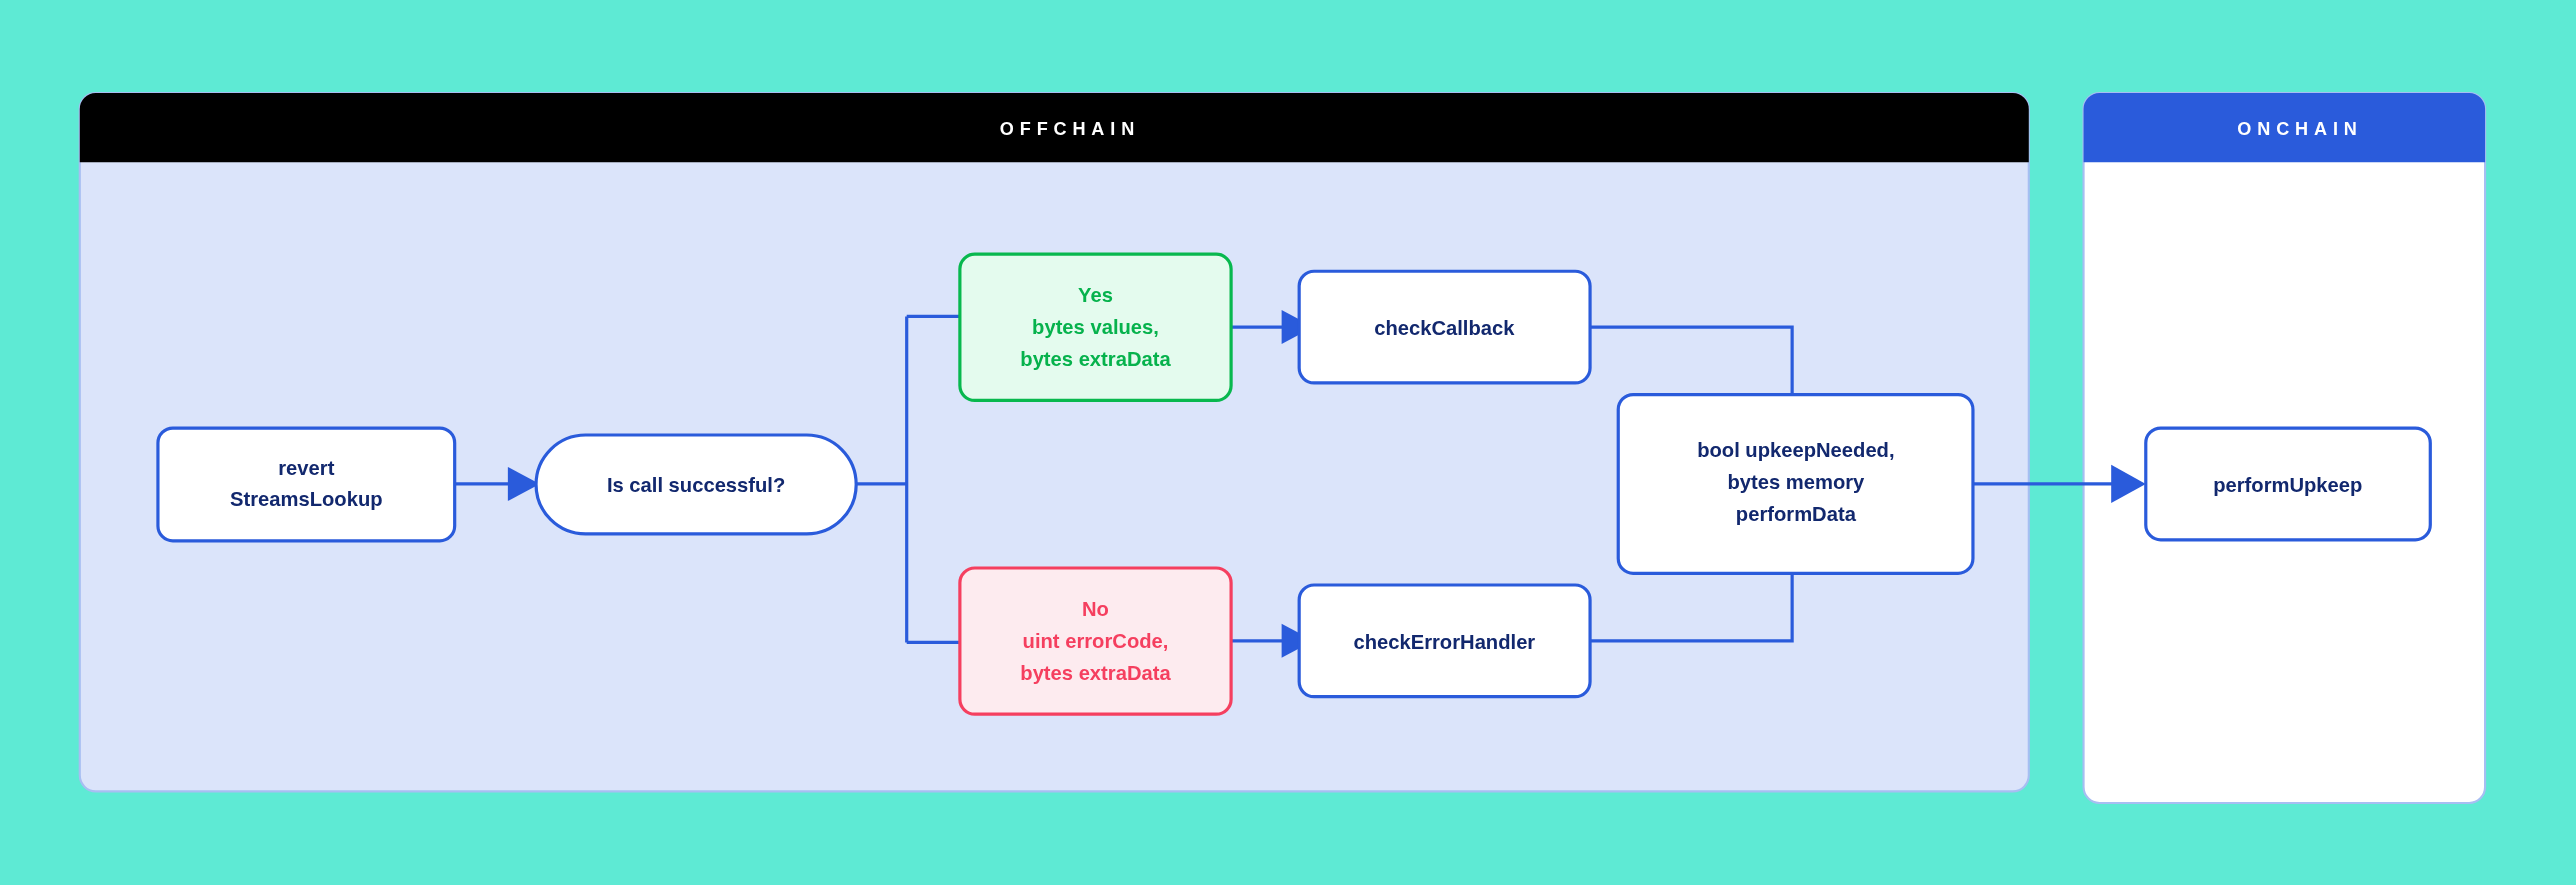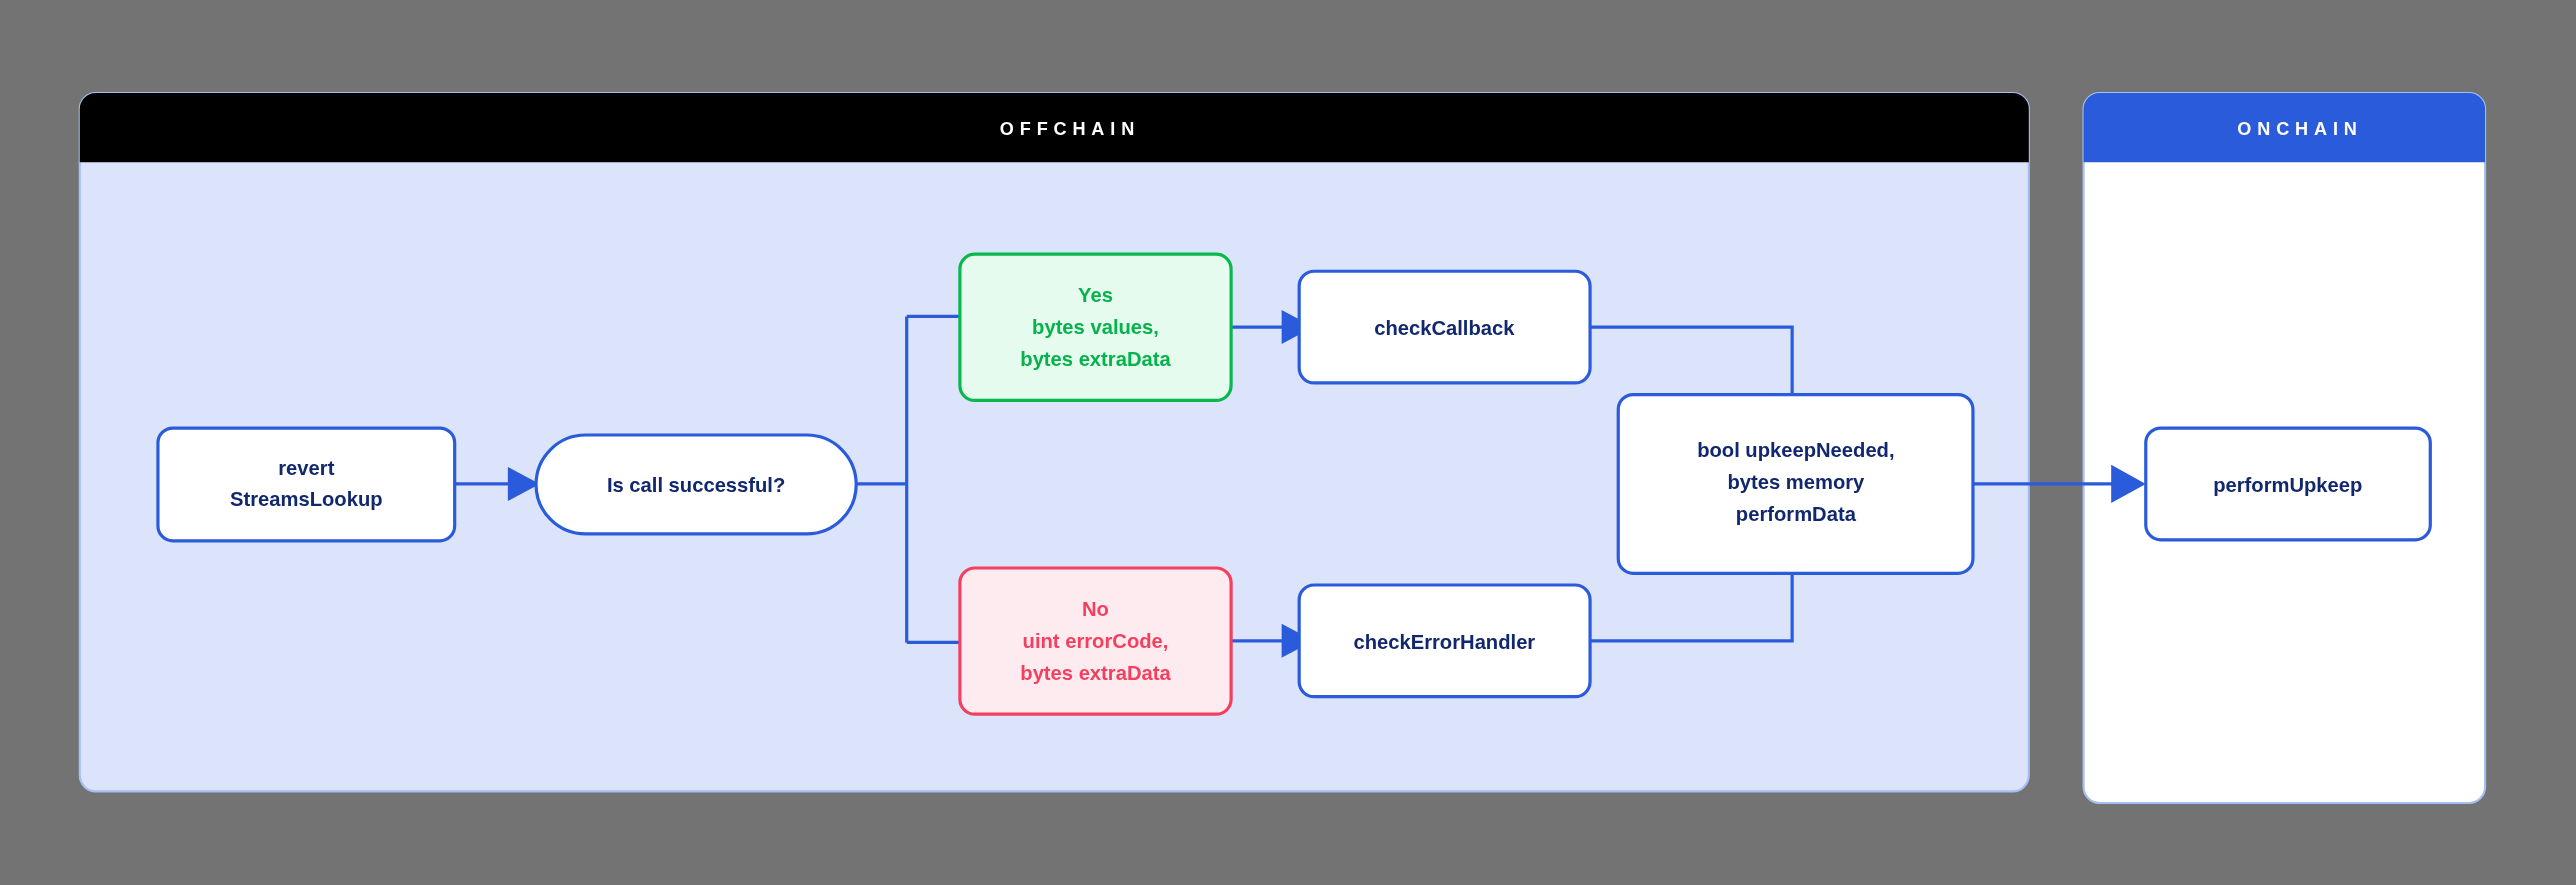--- a/index.html
+++ b/index.html
@@ -10,21 +10,21 @@
   body {
     width: 2576px;
     height: 886px;
     font-family: "Liberation Sans", sans-serif;
     overflow: hidden;
   }
   #diagram-root {
     position: relative;
     width: 2576px;
     height: 886px;
-    background: #737373;
+    background: #5eead4;
   }
   svg.diagram-canvas {
     position: absolute;
     top: 0;
     left: 0;
     width: 2576px;
     height: 886px;
     display: block;
   }
   

